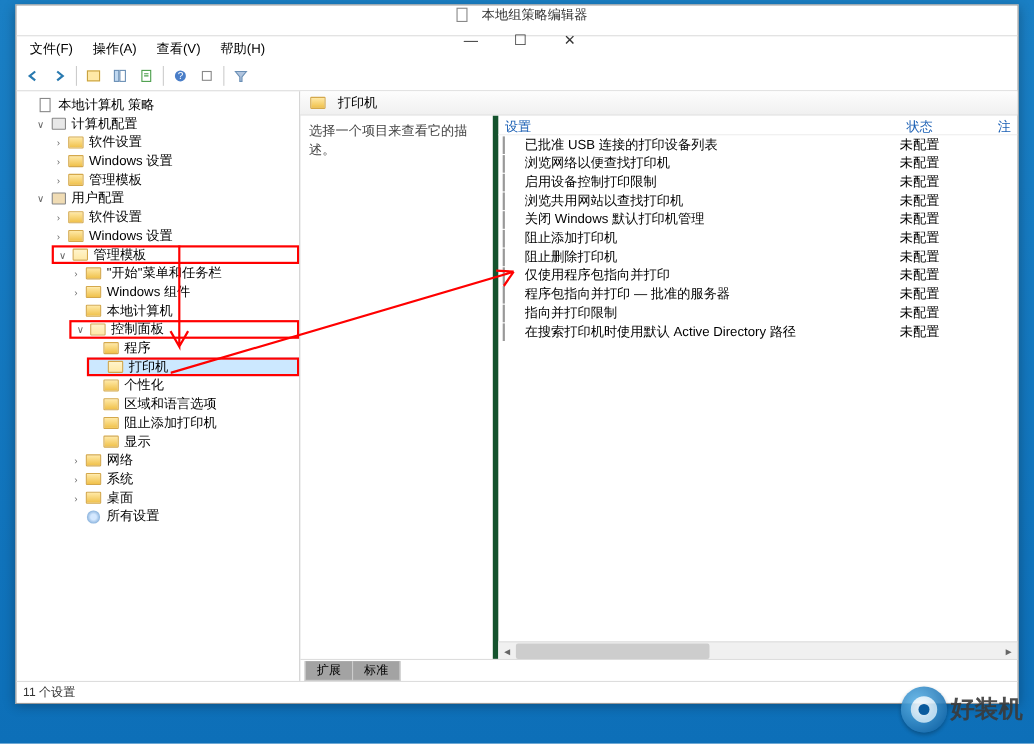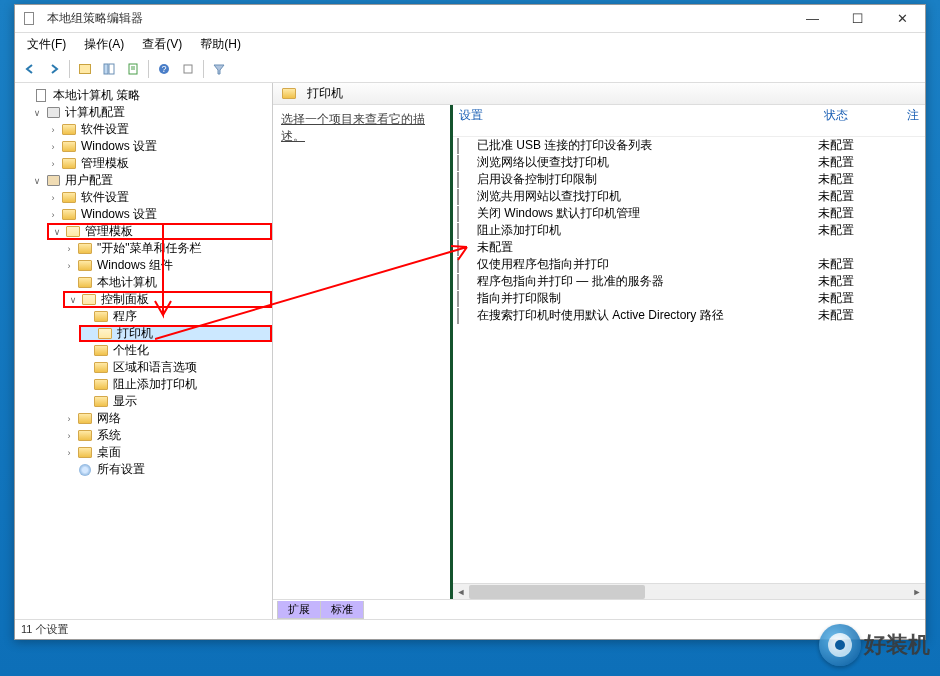--- a/index.html
+++ b/index.html
@@ -1,18 +1,18 @@
 <!DOCTYPE html>
 <html><head>
 <meta charset="utf-8">
 <style>
 * { margin: 0; padding: 0; box-sizing: border-box; font-family: "Microsoft YaHei", "Segoe UI", sans-serif; }
 body { background: linear-gradient(180deg, #1a7fc4 0%, #0d6fb8 100%); width: 940px; height: 676px; overflow: hidden; position: relative; }
 .window { position: absolute; top: 4px; left: 14px; width: 912px; height: 636px; background: #fff; border: 1px solid #999; box-shadow: 0 2px 10px rgba(0,0,0,0.3); display: flex; flex-direction: column; }
-.titlebar { height: 28px; display: flex; align-items: center; justify-content: space-between; padding: 0 0 0 6px; border-bottom: 1px solid #ddd; }
+.titlebar { height: 28px; display: flex; align-items: center; justify-content: space-between; padding: 0 0 0 6px; border-bottom: 1px solid #ddd; flex-direction: column; }
 .titlebar-left { display: flex; align-items: center; gap: 6px; font-size: 12px; color: #333; }
 .titlebar-controls { display: flex; }
 .tb-btn { width: 45px; height: 28px; display: flex; align-items: center; justify-content: center; font-size: 13px; color: #333; cursor: pointer; }
 .menubar { height: 22px; display: flex; align-items: flex-end; padding: 0 4px; font-size: 12px; gap: 2px; }
 .menu-item { padding: 2px 8px; cursor: pointer; }
 .toolbar { height: 28px; display: flex; align-items: center; padding: 0 4px; gap: 2px; border-bottom: 1px solid #ddd; }
 .tool-btn { width: 22px; height: 22px; display: flex; align-items: center; justify-content: center; cursor: pointer; border: 1px solid transparent; }
 .tool-sep { width: 1px; height: 18px; background: #ccc; margin: 0 2px; }
 .content { flex: 1; display: flex; min-height: 0; }
 .tree-pane { width: 258px; border-right: 1px solid #ccc; overflow: auto; font-size: 12px; padding: 4px 0; }
@@ -22,34 +22,34 @@
 .folder-icon { width: 14px; height: 11px; background: linear-gradient(180deg, #ffe9a6, #f0c14b); border: 1px solid #d4a84b; border-radius: 1px; position: relative; }
 .folder-open { background: linear-gradient(180deg, #fff4cc, #ffe9a6); }
 .comp-icon { width: 13px; height: 11px; background: #e8e8e8; border: 1px solid #888; border-radius: 1px; }
 .gear-icon { width: 12px; height: 12px; background: radial-gradient(circle, #d4e8ff 30%, #6699cc 90%); border-radius: 50%; }
 .doc-icon { width: 10px; height: 13px; background: #fff; border: 1px solid #888; }
 .tree-selected { background: #cce8ff !important; border: 1px solid #99d1ff; }
 .highlight-box { border: 2px solid #ff0000; }
 .right-pane { flex: 1; display: flex; flex-direction: column; min-width: 0; }
 .right-header { height: 22px; background: linear-gradient(180deg, #fdfdfd, #f0f0f0); border-bottom: 1px solid #ddd; display: flex; align-items: center; padding: 0 8px; gap: 6px; font-size: 12px; }
 .right-body { flex: 1; display: flex; overflow: hidden; }
-.desc-col { width: 180px; padding: 6px 8px; font-size: 12px; color: #444; border-right: 3px solid #14532d; text-decoration: underline; }
+.desc-col { width: 180px; padding: 6px 8px; font-size: 12px; color: #444; border-right: 5px solid #14532d; }
 .settings-col { flex: 1; display: flex; flex-direction: column; min-width: 0; }
-.settings-header { height: 32px; display: flex; font-size: 12px; color: #1a5fb4; border-bottom: 1px solid #eee; }
+.settings-header { height: 18px; display: flex; font-size: 12px; color: #1a5fb4; border-bottom: 1px solid #eee; }
 .col-setting { flex: 1; padding: 2px 6px; }
 .col-status { width: 85px; padding: 2px 6px; }
 .col-note { width: 22px; padding: 2px 4px; }
 .settings-list { flex: 1; overflow-x: auto; overflow-y: auto; }
 .setting-row { height: 17px; display: flex; align-items: center; font-size: 12px; cursor: pointer; }
 .setting-icon { width: 16px; margin: 0 4px; }
 .setting-name { flex: 1; white-space: nowrap; overflow: hidden; }
 .setting-status { width: 85px; white-space: nowrap; }
 .setting-note { width: 22px; }
 .tabs-bar { height: 20px; display: flex; align-items: flex-end; padding: 0 4px; border-top: 1px solid #ddd; font-size: 11px; }
-.tab { padding: 1px 10px; border: 1px solid #ccc; border-top: none; margin-right: -1px; background: #c4b5fd; cursor: pointer; }
+.tab { padding: 1px 10px; border: 1px solid #ccc; border-top: none; margin-right: -1px; background: #a3a3a3; cursor: pointer; }
 .statusbar { height: 20px; border-top: 1px solid #ddd; padding: 2px 6px; font-size: 11px; color: #333; }
 .arrow-annotation { position: absolute; pointer-events: none; z-index: 50; }
 .watermark { position: absolute; right: 10px; bottom: 10px; display: flex; align-items: center; gap: 3px; font-size: 22px; font-weight: bold; color: #3a3a3a; opacity: 0.9; z-index: 100; }
 .wm-circle { width: 42px; height: 42px; border-radius: 50%; background: radial-gradient(circle at 35% 35%, #5db4e8, #0b5a9c); position: relative; box-shadow: 0 2px 4px rgba(0,0,0,0.3); }
 .wm-circle::after { content: ""; position: absolute; top: 9px; left: 9px; width: 24px; height: 24px; border-radius: 50%; background: radial-gradient(circle at 40% 40%, #fff, #d0e8f7 60%); }
 .wm-circle::before { content: ""; position: absolute; top: 16px; left: 16px; width: 10px; height: 10px; border-radius: 50%; background: #0b5a9c; z-index: 2; }
 .scrollbar-bottom { height: 16px; background: #f0f0f0; border-top: 1px solid #ddd; display: flex; align-items: center; }
 .sb-track { flex: 1; height: 14px; position: relative; }
 .sb-thumb { position: absolute; left: 0; width: 40%; height: 100%; background: #cdcdcd; border-radius: 2px; }
 .sb-btn { width: 16px; height: 14px; display: flex; align-items: center; justify-content: center; font-size: 9px; color: #666; }
@@ -361,20 +361,21 @@
                 <span class="setting-note"></span>
               </div>
               <div class="setting-row">
                 <span class="setting-icon"><span class="policy-icon"></span></span>
                 <span class="setting-name">阻止添加打印机</span>
                 <span class="setting-status">未配置</span>
                 <span class="setting-note"></span>
               </div>
               <div class="setting-row">
                 <span class="setting-icon"><span class="policy-icon"></span></span>
+                <span class="setting-name">阻止删除打印机</span>
                 <span class="setting-status">未配置</span>
                 <span class="setting-note"></span>
               </div>
               <div class="setting-row">
                 <span class="setting-icon"><span class="policy-icon"></span></span>
                 <span class="setting-name">仅使用程序包指向并打印</span>
                 <span class="setting-status">未配置</span>
                 <span class="setting-note"></span>
               </div>
               <div class="setting-row">

